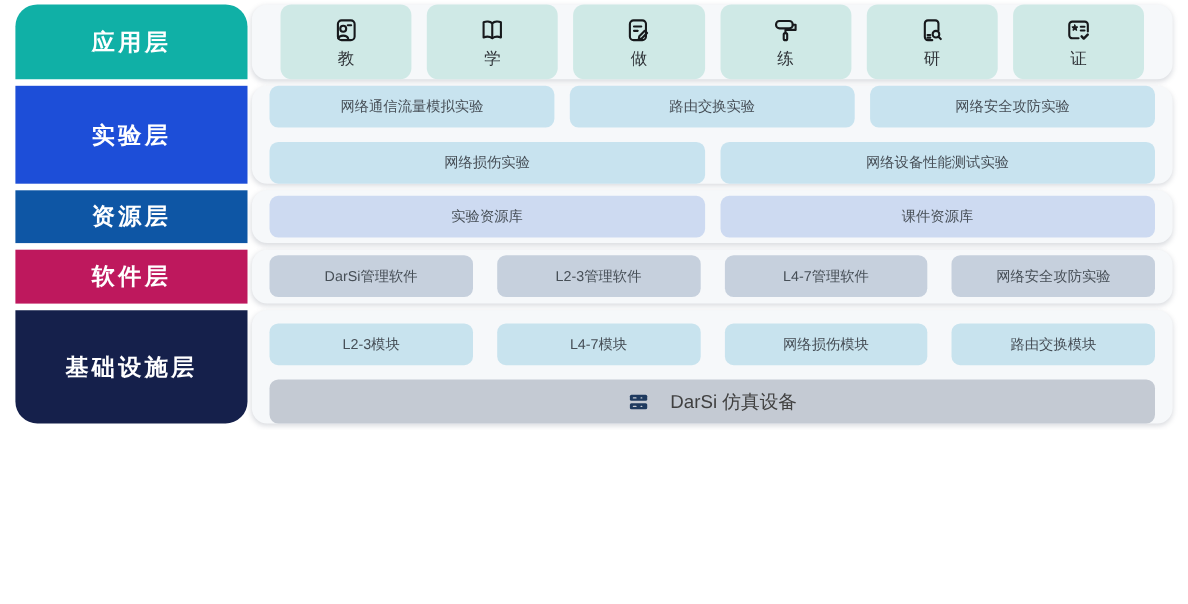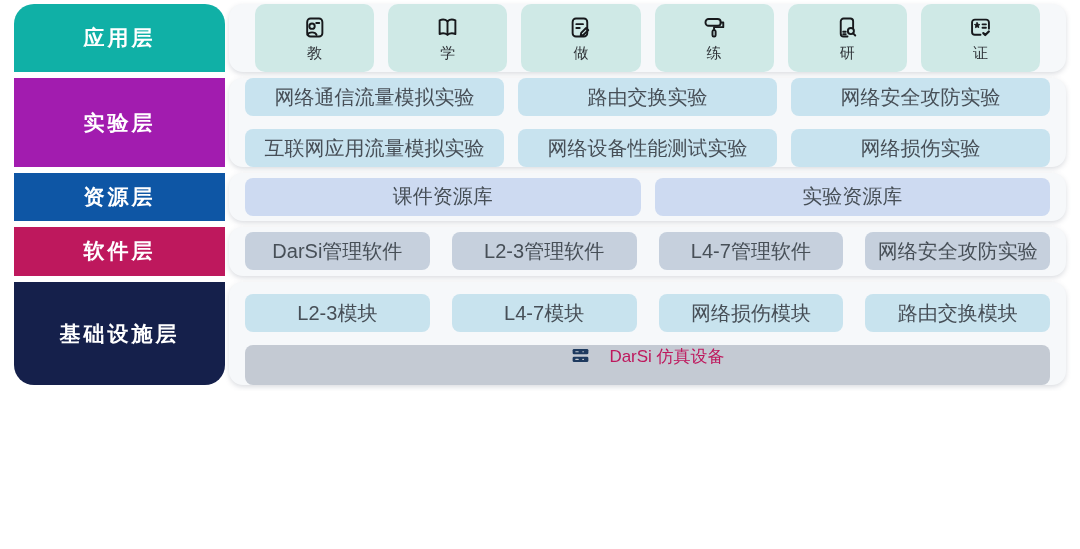--- a/index.html
+++ b/index.html
@@ -10,21 +10,21 @@
     font-family:"Liberation Sans","DejaVu Sans",sans-serif;
   }
   .row{display:flex;align-items:stretch;}
   .row1{height:104px}.row2{height:130px}.row3{height:77px}.row4{height:80px}.row5{flex:1}
   .side{
     flex:0 0 211px;width:211px;color:#ffffff;
     font-size:21px;font-weight:700;letter-spacing:3px;
     display:flex;align-items:center;justify-content:center;
   }
   .side1{background:#10b0a6;border-radius:20px 20px 0 0;}
-  .side2{background:#a21caf;}
+  .side2{background:#1d4ed8;}
   .side3{background:#0e56a5;}
   .side4{background:#be185d;}
   .side5{background:#15204b;border-radius:0 0 20px 20px;}
   .card{
     flex:1;margin-left:4px;background:#f6f8fa;border-radius:14px;
     box-shadow:0 2px 5px rgba(110,120,135,.25);
     display:flex;flex-direction:column;justify-content:center;gap:13px;
     padding:0 16px;box-sizing:border-box;min-width:0;
   }
   .card1{padding:0 26px;}
@@ -32,30 +32,30 @@
   .boxrow.wide{gap:22px;}
   .tile{
     flex:1;height:68px;border-radius:10px;background:#cfe9e6;
     display:flex;flex-direction:column;align-items:center;justify-content:center;gap:3px;
   }
   .tile .ic{width:27px;height:27px;color:#17191c;display:block;}
   .tile .lb{font-size:15px;color:#2f3338;}
   .chip{
     flex:1;height:38px;border-radius:8px;
     display:flex;align-items:center;justify-content:center;
-    font-size:20px;color:#474f57;white-space:nowrap;overflow:hidden;
+    font-size:13px;color:#474f57;white-space:nowrap;overflow:hidden;
   }
   .chip.exp{background:#c8e3ef;}
   .chip.res{background:#cddaf1;}
   .chip.soft{background:#c6d0dd;}
   .chip.mod{background:#c8e3ee;margin-top:12px;}
   .devicebar{
     height:40px;border-radius:8px;background:#c4cad3;
-    display:flex;justify-content:center;gap:18px;
-    font-size:17px;color:#be185d;font-weight:500;
+    display:flex;align-items:center;justify-content:center;gap:18px;
+    font-size:17px;color:#404040;font-weight:500;
   }
   .devicebar .ic{width:21px;height:21px;color:#1e3a5f;display:block;}
   svg{stroke-linecap:round;stroke-linejoin:round;}
 </style>
 </head>
 <body>
 
 <div class="wrap">
 
   <div class="row row1">
@@ -125,35 +125,34 @@
     <div class="side side2">
       <span>实验层</span>
     </div>
     <div class="card">
       <div class="boxrow">
         <div class="chip exp">网络通信流量模拟实验</div>
         <div class="chip exp">路由交换实验</div>
         <div class="chip exp">网络安全攻防实验</div>
       </div>
       <div class="boxrow">
-        <div class="chip exp">互联网应用流量模拟实验</div>
+        <div class="chip exp">网络损伤实验</div>
         <div class="chip exp">网络设备性能测试实验</div>
-        <div class="chip exp">网络损伤实验</div>
       </div>
     </div>
   </div>
 
   <div class="row row3">
     <div class="side side3">
       <span>资源层</span>
     </div>
     <div class="card">
       <div class="boxrow">
+        <div class="chip res">实验资源库</div>
         <div class="chip res">课件资源库</div>
-        <div class="chip res">实验资源库</div>
       </div>
     </div>
   </div>
 
   <div class="row row4">
     <div class="side side4">
       <span>软件层</span>
     </div>
     <div class="card">
       <div class="boxrow wide">

